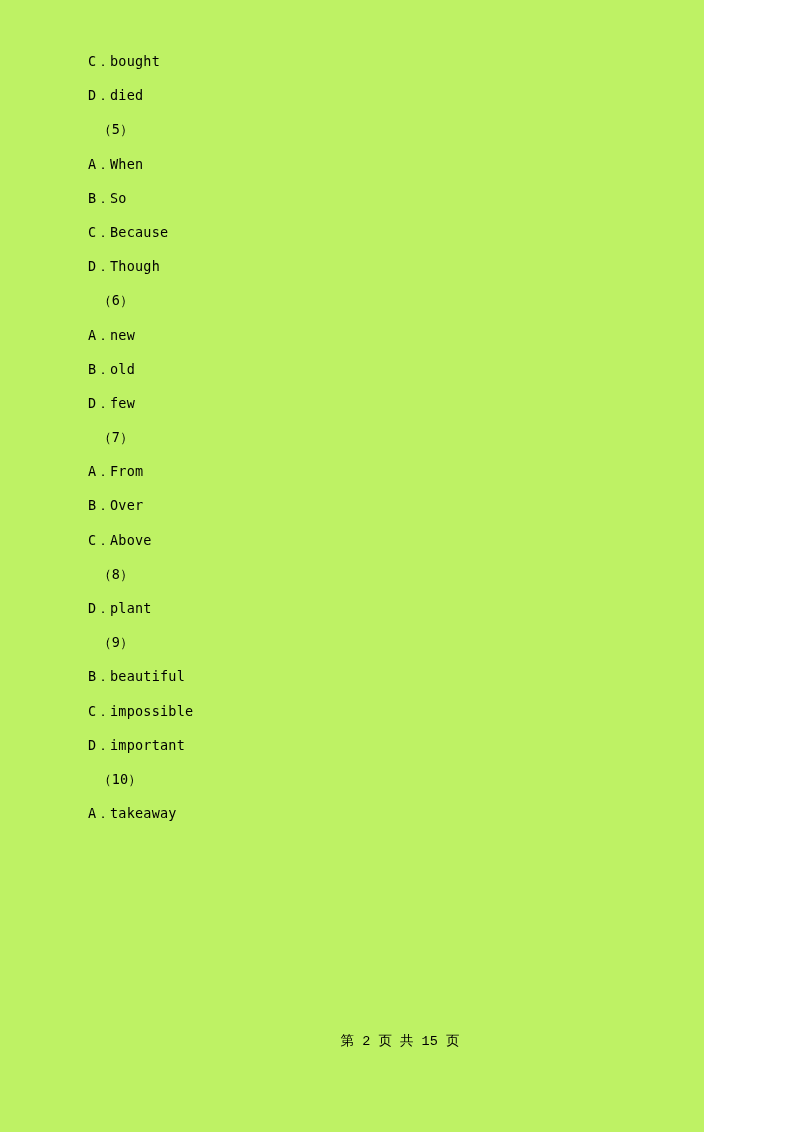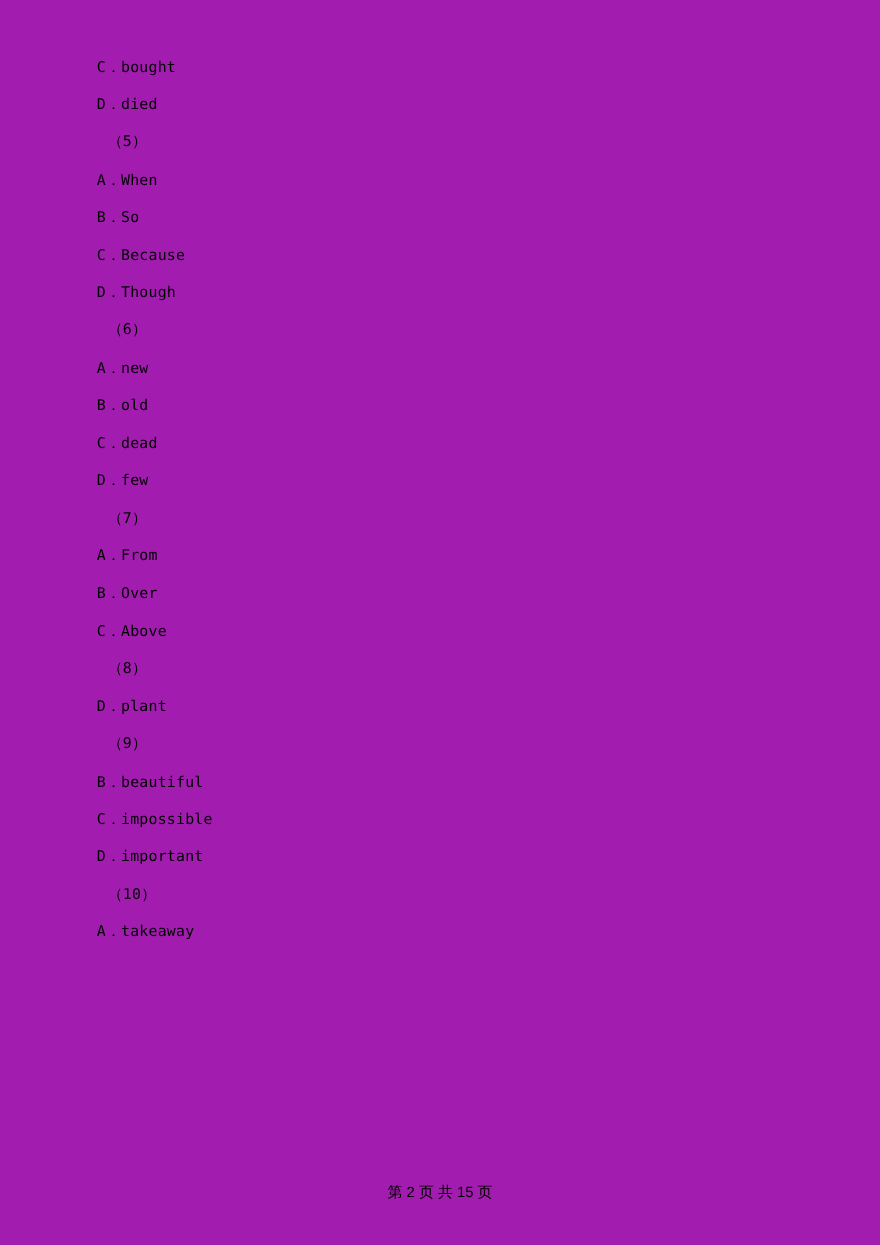--- a/index.html
+++ b/index.html
@@ -11,23 +11,23 @@
     width: 800px;
     height: 1132px;
     position: relative;
     font-family: "DejaVu Sans Mono", monospace;
     color: #000000;
     overflow: hidden;
   }
   #page {
     position: absolute;
     left: 0; top: 0;
-    width: 800px;
+    width: 704px;
     height: 1132px;
-    background: #a21caf;
+    background: #bef264;
   }
   .content {
     position: absolute;
     left: 88px;
     top: 44px;
     width: 620px;
   }
   .line {
     font-size: 13.5px;
     line-height: 34.2px;
@@ -40,41 +40,39 @@
     padding-left: 10px;
   }
   .footer {
     position: absolute;
     left: 0;
     top: 1032px;
     width: 800px;
     text-align: center;
     font-size: 13.5px;
     color: #000;
-    font-family: Liberation Sans, sans-serif;
+    font-family: Liberation Mono, monospace;
     white-space: pre;
-    margin-top: 43px;
   }
 </style>
 </head>
 <body>
 
 <div id="page">
   <div class="content">
       <div class="line">C．bought</div>
       <div class="line">D．died</div>
       <div class="line qnum">（5）</div>
       <div class="line">A．When</div>
       <div class="line">B．So</div>
       <div class="line">C．Because</div>
       <div class="line">D．Though</div>
       <div class="line qnum">（6）</div>
       <div class="line">A．new</div>
       <div class="line">B．old</div>
-      <div class="line">C．dead</div>
       <div class="line">D．few</div>
       <div class="line qnum">（7）</div>
       <div class="line">A．From</div>
       <div class="line">B．Over</div>
       <div class="line">C．Above</div>
       <div class="line qnum">（8）</div>
       <div class="line">D．plant</div>
       <div class="line qnum">（9）</div>
       <div class="line">B．beautiful</div>
       <div class="line">C．impossible</div>

